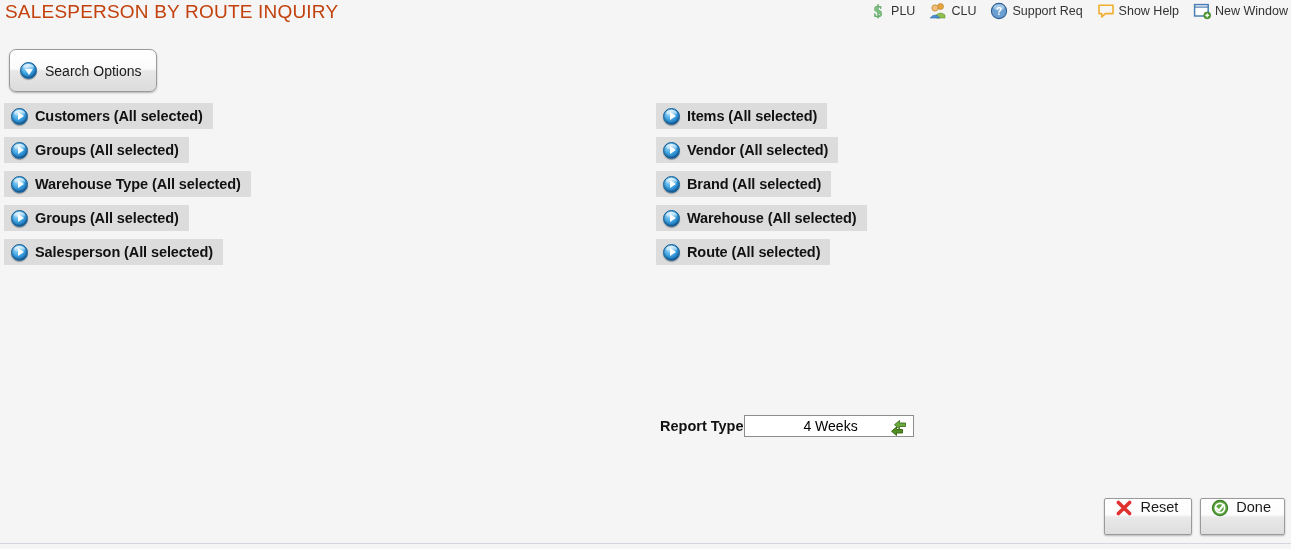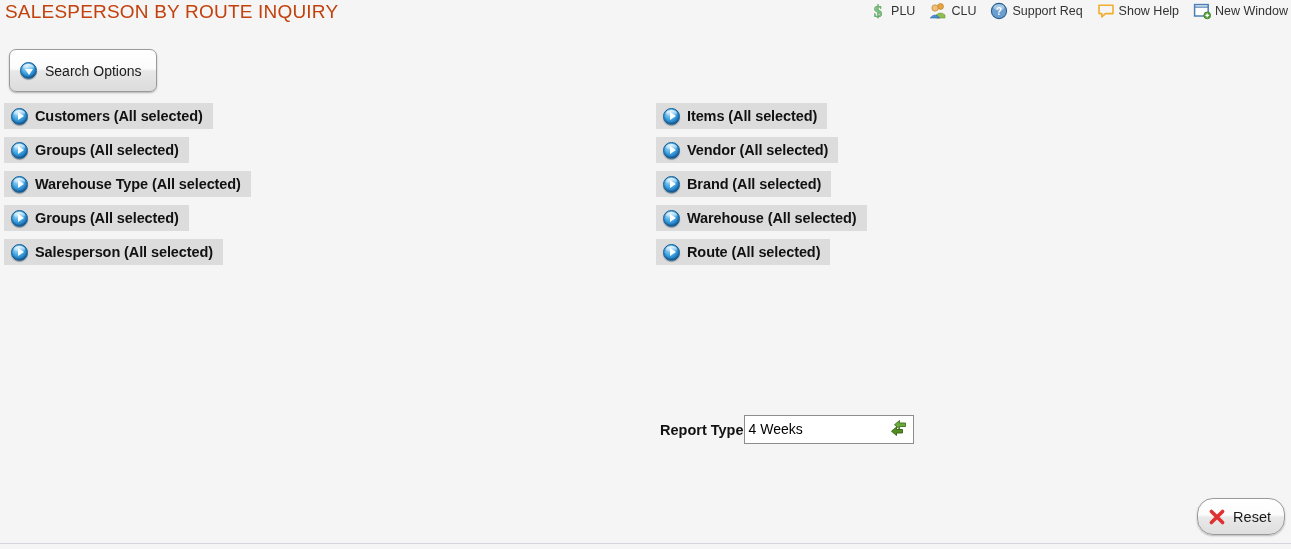--- a/index.html
+++ b/index.html
@@ -150,27 +150,28 @@
   }
   #report-type-label {
     font-size: 14.5px;
     font-weight: bold;
     color: #111111;
     white-space: nowrap;
   }
   #report-type-field {
     position: relative;
     width: 170px;
-    height: 29px;
+    height: 22px;
     background: #ffffff;
     border: 1px solid #8d8d8d;
     box-sizing: border-box;
     display: flex;
     align-items: center;
     cursor: text;
+    justify-content: center;
   }
   #report-type-value {
     font-size: 14px;
     color: #000000;
     padding-left: 4px;
     line-height: 23px;
     white-space: nowrap;
   }
   #report-type-swap {
     position: absolute;
@@ -186,25 +187,25 @@
     right: 6px;
     top: 498px;
     display: flex;
     gap: 8px;
   }
   .footer-button {
     height: 37px;
     box-sizing: border-box;
     padding: 0 13px 0 10px;
     display: flex;
-    align-items: center;
+    align-items: flex-start;
     gap: 7px;
     background: linear-gradient(to bottom, #ffffff 0%, #fcfcfc 45%, #e9e9e9 52%, #dedede 100%);
     border: 1px solid #9a9a9a;
-    border-radius: 16px;
+    border-radius: 2px;
     box-shadow: 0 1px 2px rgba(0,0,0,0.26), inset 0 1px 0 #ffffff;
     font-size: 14.5px;
     color: #1a1a1a;
     cursor: pointer;
     white-space: nowrap;
   }
 
   
   #bottom-divider {
     position: absolute;
@@ -378,16 +379,26 @@
 
   <div class="footer-button">
     <span class="toolbar-icon">
       <svg width="18" height="18" viewBox="0 0 18 18">
         <path d="M3.4 3.4 L14.6 14.6 M14.6 3.4 L3.4 14.6" stroke="#e03131" stroke-width="3.6" stroke-linecap="round"></path>
       </svg>
     </span>
     <span>Reset</span>
   </div>
 
+  <div class="footer-button">
+    <span class="toolbar-icon">
+      <svg width="18" height="18" viewBox="0 0 18 18">
+        <circle cx="9" cy="9" r="7.6" fill="#5aa63c" stroke="#3d7a26" stroke-width="1.1"></circle>
+        <circle cx="9" cy="9" r="4.6" fill="none" stroke="#ffffff" stroke-width="1.8"></circle>
+        <path d="M5.6 9.2 L8 11.6 L12.6 5.8" fill="none" stroke="#ffffff" stroke-width="2.1" stroke-linecap="round" stroke-linejoin="round"></path>
+      </svg>
+    </span>
+    <span>Done</span>
+  </div>
 
 </div>
 
 <div id="bottom-divider"></div>
 
 </body></html>

